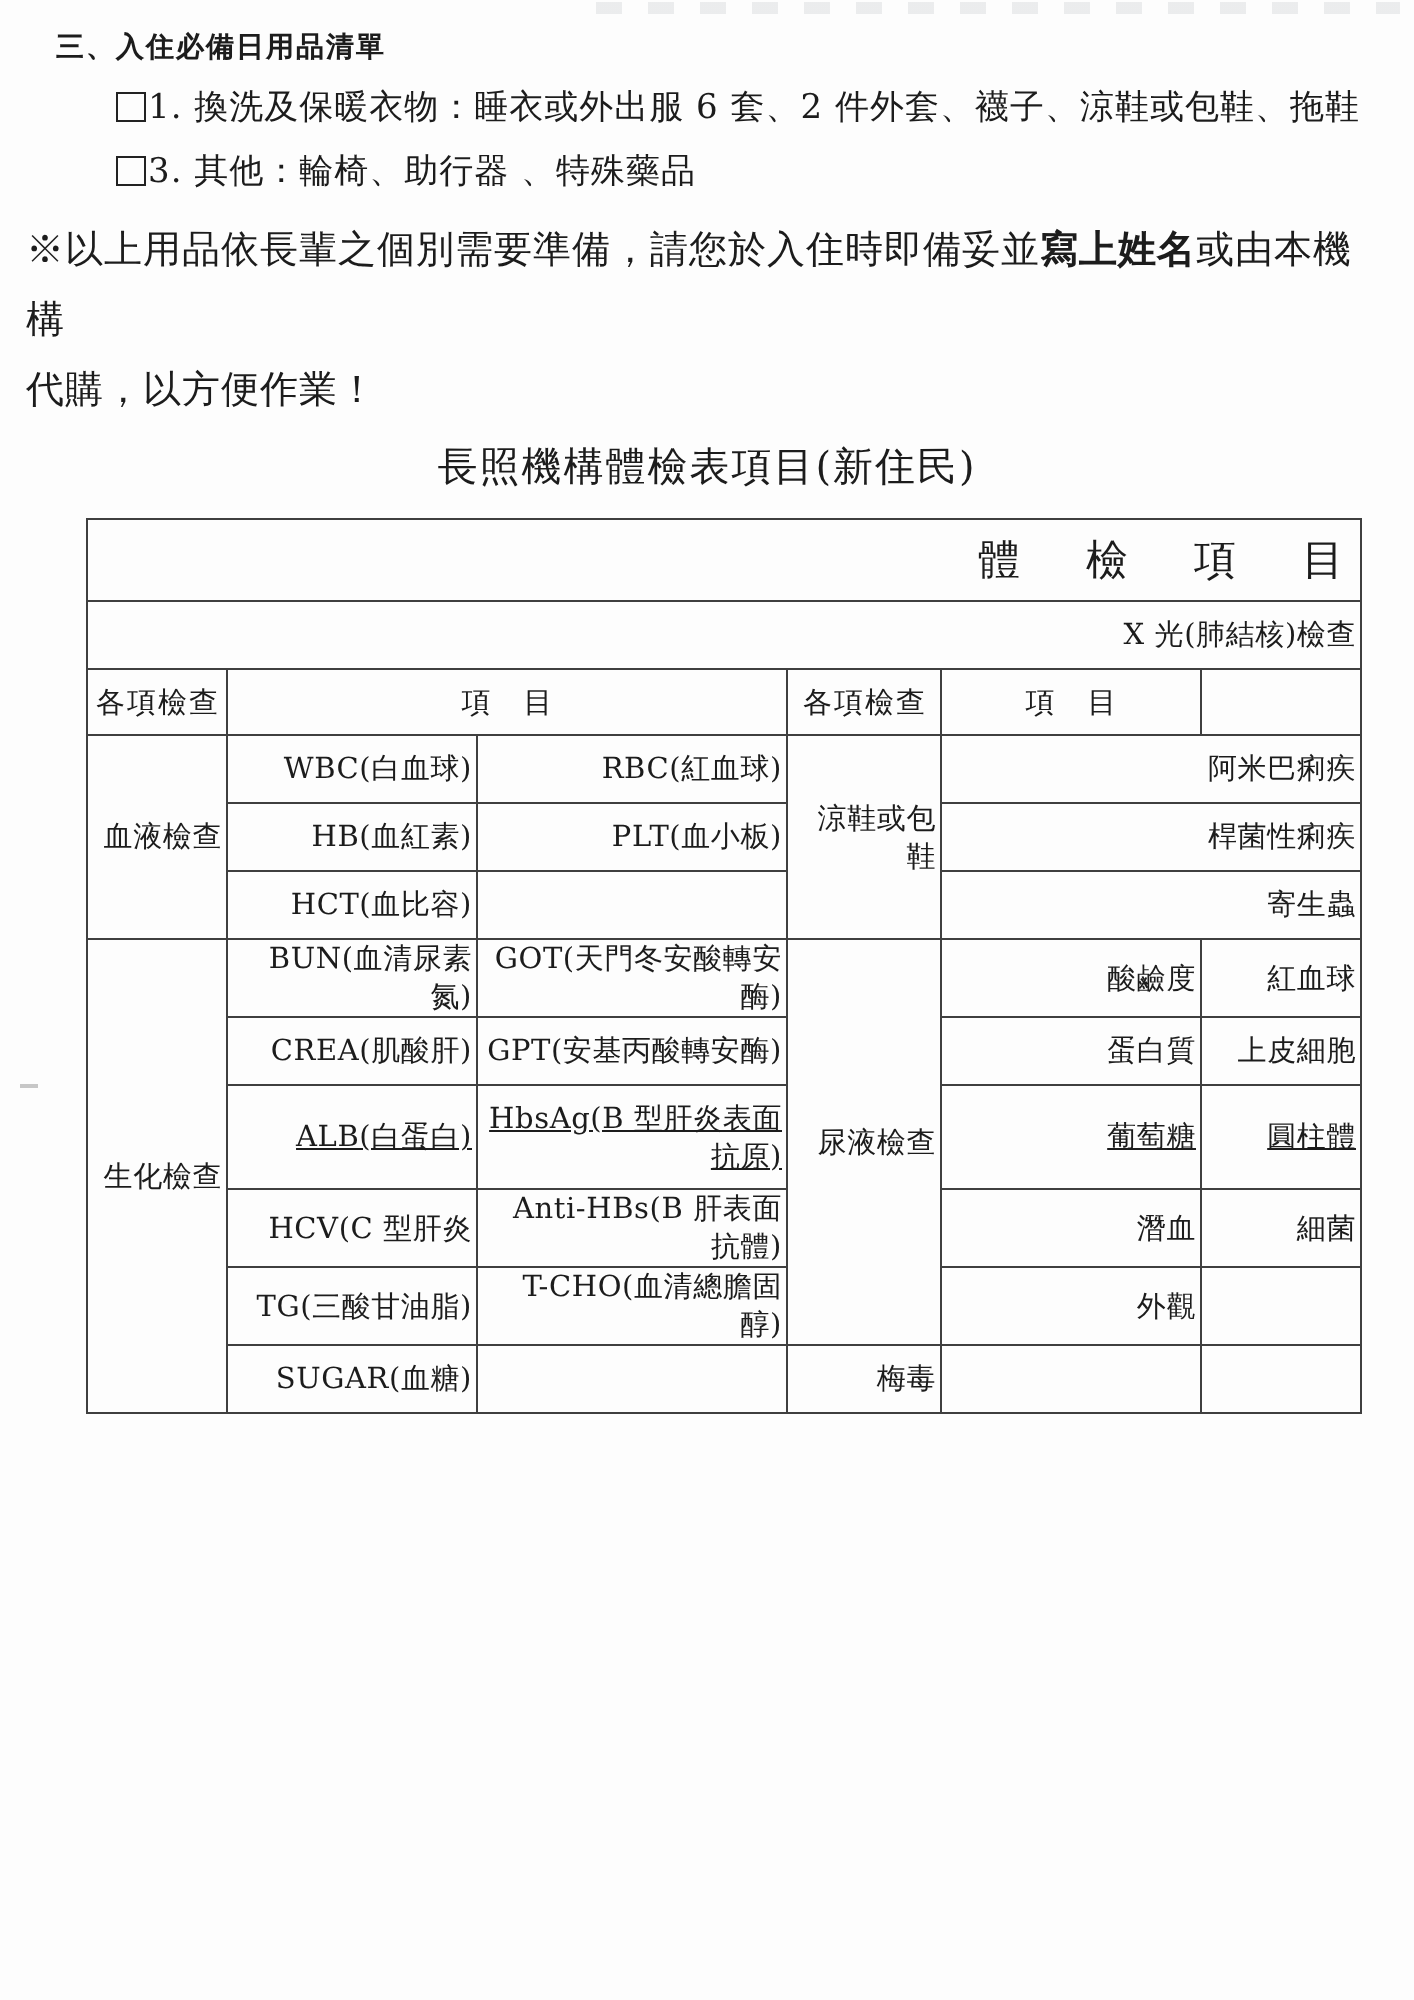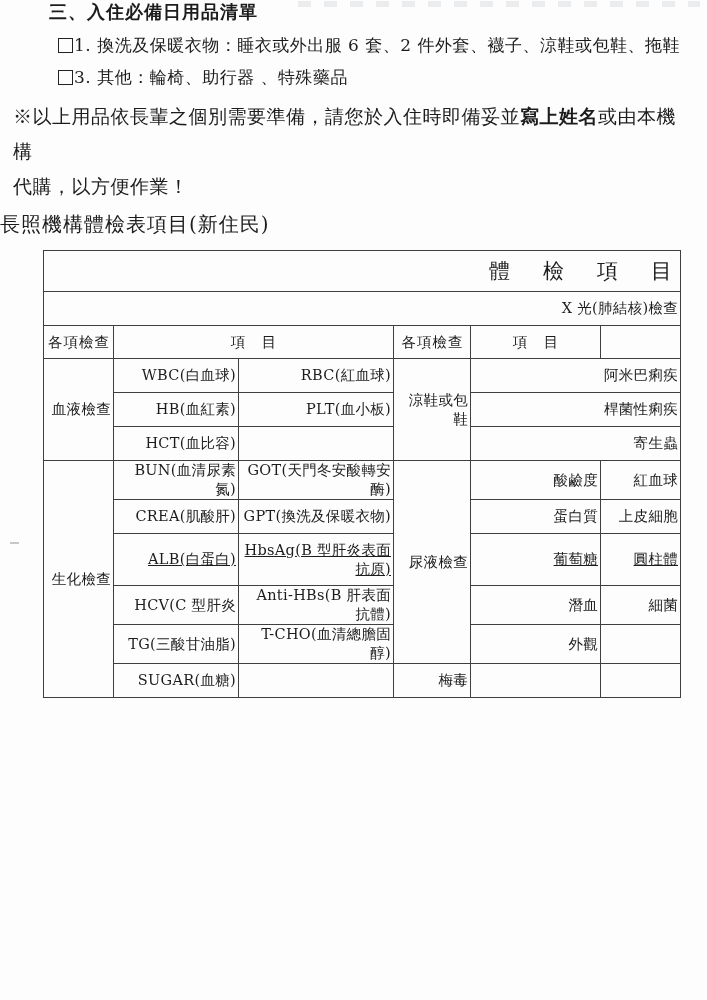--- a/index.html
+++ b/index.html
@@ -19,40 +19,40 @@
   .scan-top{
     position:absolute;top:1px;left:298px;width:402px;height:6px;
     background:repeating-linear-gradient(90deg,#9aa0a6 0 13px,transparent 13px 26px);
     opacity:.18;
   }
   .scan-dash{
     position:absolute;top:542px;left:10px;width:9px;height:2px;
     background:#b9b9b9;opacity:.8;
   }
   .heading{
-    margin-left:49px;
-    font-size:18px;font-weight:bold;letter-spacing:1px;
+    padding-top:15px;margin-left:28px;
+    font-size:14px;font-weight:bold;letter-spacing:1px;
   }
   .checklist{margin:6px 0 0 58px;}
   .check-item{
     font-size:17px;line-height:31.5px;white-space:nowrap;
     letter-spacing:.5px;
   }
   .checkbox{
     display:inline-block;width:13px;height:13px;
     border:1.6px solid #222;background:#fdfdfd;
     vertical-align:-2px;margin-right:1px;
   }
   .note{
     margin:6px 13px 0 13px;
     font-size:19px;line-height:35px;letter-spacing:.5px;
   }
   .note b{font-weight:bold;}
   .table-caption{
-    text-align:left;font-size:20px;letter-spacing:1px;
+    text-align:center;font-size:20px;letter-spacing:1px;
     margin-top:7px;font-weight:500;
   }
   table.exam{
     margin:12px 0 0 43px;
     border-collapse:collapse;
     table-layout:fixed;
     width:637px;
   }
   table.exam td{
     border:1px solid #3f3f3f;
@@ -150,21 +150,21 @@
     <tr class="r-std">
       <td rowspan="6" class="center">生化檢查</td>
       <td>BUN(血清尿素氮)</td>
       <td>GOT(天門冬安酸轉安酶)</td>
       <td rowspan="5" class="center">尿液檢查</td>
       <td class="c-e">酸鹼度</td>
       <td class="c-f">紅血球</td>
     </tr>
     <tr class="r-std">
       <td>CREA(肌酸肝)</td>
-      <td>GPT(換洗及保暖衣物)</td>
+      <td>GPT(安基丙酸轉安酶)</td>
       <td class="c-e">蛋白質</td>
       <td class="c-f">上皮細胞</td>
     </tr>
     <tr class="r-tall">
       <td>ALB(白蛋白)</td>
       <td>HbsAg(B 型肝炎表面抗原)</td>
       <td class="c-e">葡萄糖</td>
       <td class="c-f">圓柱體</td>
     </tr>
     <tr class="r-std">

